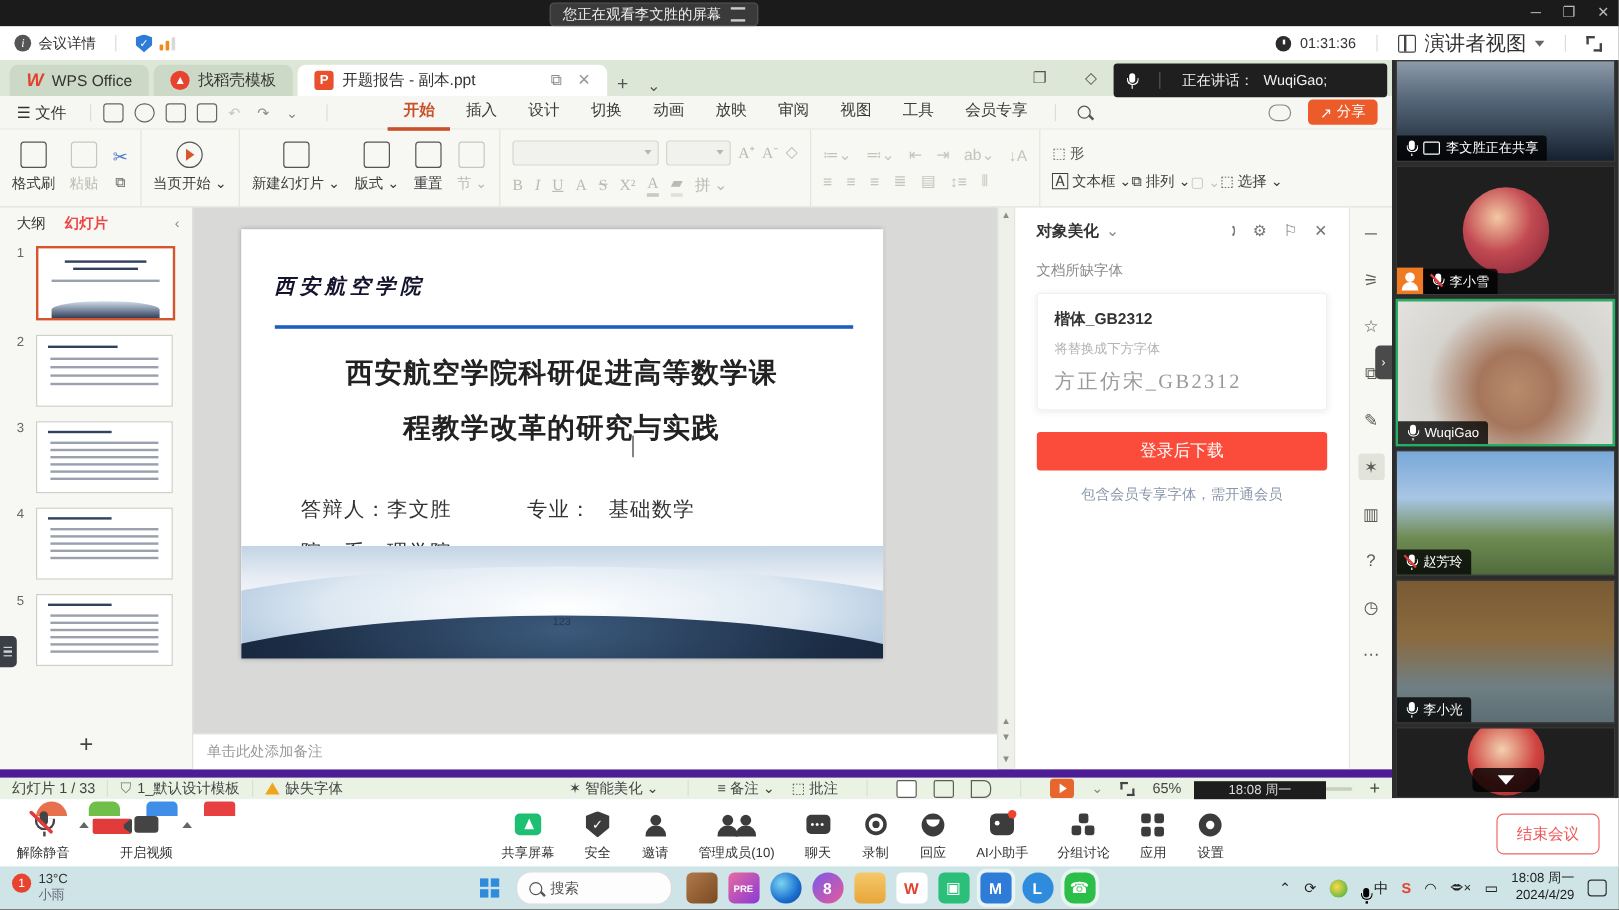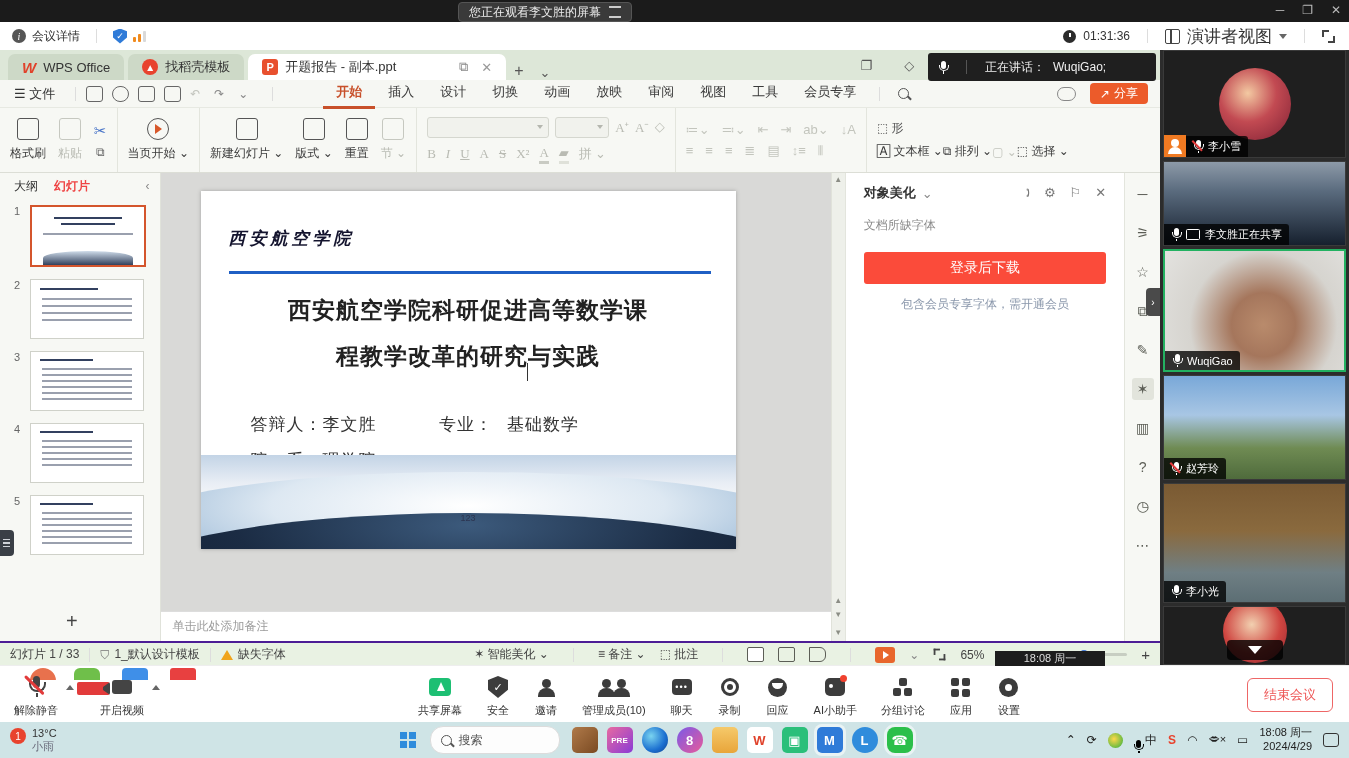--- a/index.html
+++ b/index.html
@@ -104,21 +104,21 @@
   #fc-repl{font-size:17px;color:#9a9a9a;margin-top:8px;font-family:"Liberation Serif",serif;letter-spacing:2px;}
   #dl-btn{margin-top:18px;background:#fb4b3a;color:#fff;border-radius:3px;height:32px;display:flex;align-items:center;justify-content:center;font-size:14px;}
   #member-hint{margin-top:12px;text-align:center;color:#8a97ab;font-size:12px;}
   #icon-strip{width:35px;background:#f7f8f4;border-left:1px solid #e3e5dd;display:flex;flex-direction:column;align-items:center;padding-top:10px;gap:17px;color:#5c5e56;font-size:14px;}
   .strip-ic{width:22px;height:22px;display:flex;align-items:center;justify-content:center;border-radius:3px;}
   .strip-ic.active{background:#e2e4dc;}
   #expand-handle{position:absolute;right:0px;top:238px;width:14px;height:28px;background:#4a4a4a;border-radius:4px 0 0 4px;color:#fff;font-size:10px;display:flex;align-items:center;justify-content:center;z-index:5;}
   #float-handle{position:absolute;left:0;top:480px;width:14px;height:26px;background:#3a3f46;border-radius:0 4px 4px 0;display:flex;flex-direction:column;justify-content:center;gap:2px;padding-left:3px;box-sizing:border-box;z-index:6;}
   #float-handle i{display:block;width:7px;height:1.5px;background:#cfd3d8;}
   
-  #statusbar{left:0;top:590px;width:100%;height:25px;background:#e9f2e3;border-top:2px solid #4c1d95;display:flex;align-items:center;font-size:12px;color:#444;padding:0 10px;box-sizing:border-box;}
+  #statusbar{left:0;top:590px;width:100%;height:25px;background:#e9f2e3;border-top:7px solid #4c1d95;display:flex;align-items:center;font-size:12px;color:#444;padding:0 10px;box-sizing:border-box;}
   .warn-tri{width:0;height:0;border-left:6px solid transparent;border-right:6px solid transparent;border-bottom:10px solid #f0a41c;position:relative;margin-right:5px;}
   .sb-right{margin-left:auto;display:flex;align-items:center;gap:14px;}
   .view-ic{width:15px;height:13px;border:1.4px solid #5c5e56;border-radius:2px;}
   .play-sm{width:20px;height:16px;background:#e8662c;border-radius:3px;position:relative;}
   .play-sm::after{content:'';position:absolute;left:8px;top:4px;border-left:6px solid #fff;border-top:4px solid transparent;border-bottom:4px solid transparent;}
   .slider{width:82px;height:3px;background:#c7cec2;border-radius:2px;position:relative;}
   .slider .fill{position:absolute;left:0;top:0;height:3px;width:38px;background:#3e74d4;border-radius:2px;}
   .slider .knob{position:absolute;left:34px;top:-3.5px;width:10px;height:10px;border-radius:50%;background:#3e74d4;}
   
   #people{left:1160px;top:50px;width:189px;height:615px;background:#2c2c2c;display:flex;flex-direction:column;gap:3px;}
@@ -500,20 +500,25 @@
           <span>对象美化</span>
           <span style="color:#888;font-weight:normal;">⌄</span>
           <span class="icons">
             <span>🕽</span>
             <span>⚙</span>
             <span>⚐</span>
             <span>✕</span>
           </span>
         </div>
         <div id="tp-section">文档所缺字体</div>
+        <div id="font-card">
+          <div id="fc-missing">楷体_GB2312</div>
+          <div id="fc-hint">将替换成下方字体</div>
+          <div id="fc-repl">方正仿宋_GB2312</div>
+        </div>
         <div id="dl-btn">登录后下载</div>
         <div id="member-hint">包含会员专享字体，需开通会员</div>
       </div>
 
       <div id="icon-strip">
         <span class="strip-ic">─</span>
         <span class="strip-ic">⚞</span>
         <span class="strip-ic">☆</span>
         <span class="strip-ic">⧉</span>
         <span class="strip-ic">✎</span>
@@ -559,43 +564,43 @@
         <span class="slider">
             <span class="fill"></span>
             <span class="knob"></span>
           </span>
         <span style="font-size:15px;">+</span>
       </div>
     </div>
   </div>
 
   <div id="people" class="abs">
+    <div class="tile" style="height:85px;background:linear-gradient(180deg,#8d9aa8 0%,#5a6b7e 35%,#16202e 100%);">
+      <span class="name-tag">
+          <span class="mic">
+            <i></i>
+            <u></u>
+            <b></b>
+          </span>
+        <span class="screen-sm"></span>
+        <span>李文胜正在共享</span>
+        </span>
+    </div>
     <div class="tile" style="height:108px;">
       <span class="avatar-big"></span>
       <span class="host-badge">
           <span class="person-g"></span>
         </span>
       <span class="name-tag" style="left:22px;">
           <span class="mic muted">
             <i></i>
             <u></u>
             <b></b>
           </span>
         <span>李小雪</span>
-        </span>
-    </div>
-    <div class="tile" style="height:85px;background:linear-gradient(180deg,#8d9aa8 0%,#5a6b7e 35%,#16202e 100%);">
-      <span class="name-tag">
-          <span class="mic">
-            <i></i>
-            <u></u>
-            <b></b>
-          </span>
-        <span class="screen-sm"></span>
-        <span>李文胜正在共享</span>
         </span>
     </div>
     <div class="tile speaking" style="height:123px;background:radial-gradient(circle at 55% 62%,#b98b6c 0%,#a5765c 26%,#d6d4cf 60%,#e3e2df 100%);">
       <span class="name-tag">
           <span class="mic">
             <i></i>
             <u></u>
             <b></b>
           </span>
         <span>WuqiGao</span>

